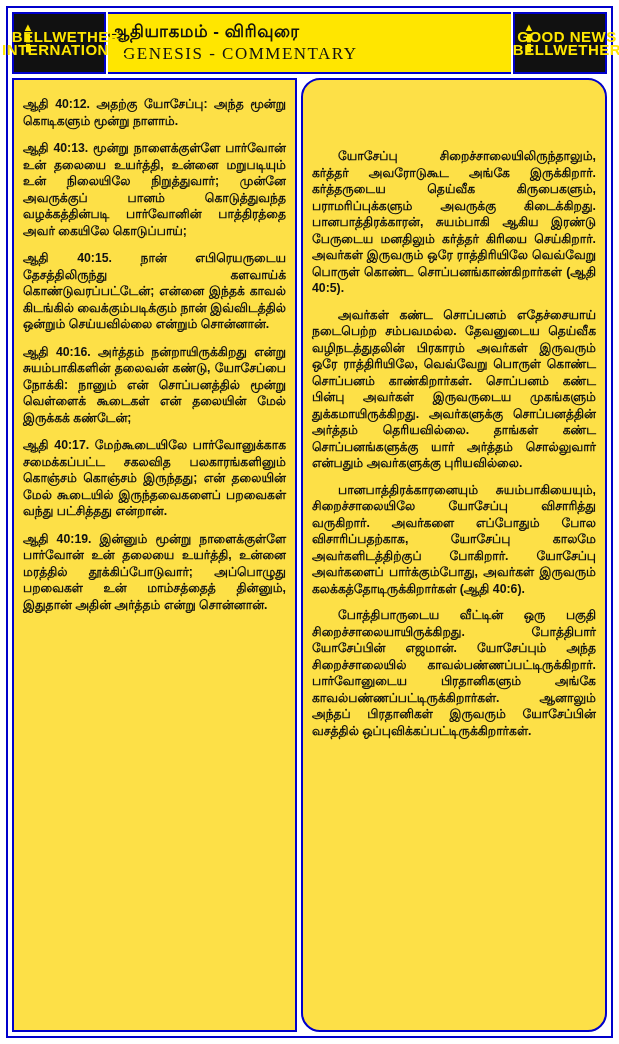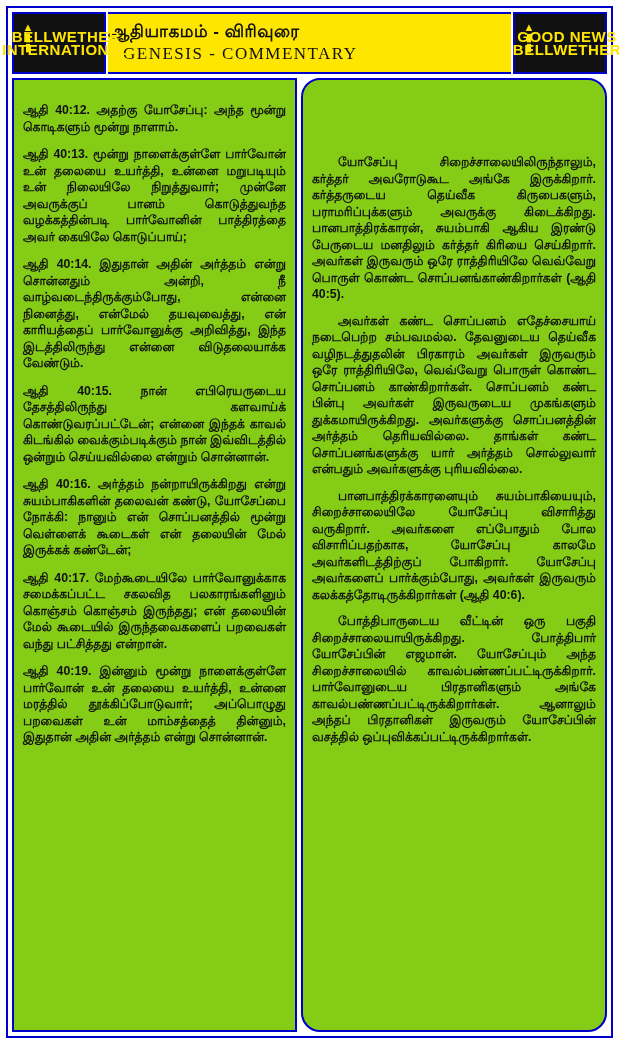--- a/index.html
+++ b/index.html
@@ -108,24 +108,24 @@
   .body-area {
     position: absolute;
     left: 4px;
     top: 70px;
     right: 4px;
     bottom: 4px;
     display: flex;
     box-sizing: border-box;
   }
   .col {
-    background: #84cc16;
+    background: #fde047;
     border: 2px solid #0000cc;
     box-sizing: border-box;
-    padding: 22px 9px 10px 9px;
+    padding: 16px 9px 10px 9px;
     overflow: hidden;
   }
   .col-left {
     width: 285px;
     margin-right: 4px;
   }
   .col-right {
     flex: 1;
     border-radius: 19px;
   }
@@ -177,21 +177,20 @@
         </div>
       </div>
 
     </div>
 
     <div class="body-area">
 
       <div class="col col-left">
         <p class="para">ஆதி 40:12. அதற்கு யோசேப்பு: அந்த மூன்று கொடிகளும் மூன்று நாளாம்.</p>
         <p class="para">ஆதி 40:13. மூன்று நாளைக்குள்ளே பார்வோன் உன் தலையை உயர்த்தி, உன்னை மறுபடியும் உன் நிலையிலே நிறுத்துவார்; முன்னே அவருக்குப் பானம் கொடுத்துவந்த வழக்கத்தின்படி பார்வோனின் பாத்திரத்தை அவர் கையிலே கொடுப்பாய்;</p>
-        <p class="para">ஆதி 40:14. இதுதான் அதின் அர்த்தம் என்று சொன்னதும் அன்றி, நீ வாழ்வடைந்திருக்கும்போது, என்னை நினைத்து, என்மேல் தயவுவைத்து, என் காரியத்தைப் பார்வோனுக்கு அறிவித்து, இந்த இடத்திலிருந்து என்னை விடுதலையாக்க வேண்டும்.</p>
         <p class="para">ஆதி 40:15. நான் எபிரெயருடைய தேசத்திலிருந்து களவாய்க் கொண்டுவரப்பட்டேன்; என்னை இந்தக் காவல் கிடங்கில் வைக்கும்படிக்கும் நான் இவ்விடத்தில் ஒன்றும் செய்யவில்லை என்றும் சொன்னான்.</p>
         <p class="para">ஆதி 40:16. அர்த்தம் நன்றாயிருக்கிறது என்று சுயம்பாகிகளின் தலைவன் கண்டு, யோசேப்பை நோக்கி: நானும் என் சொப்பனத்தில் மூன்று வெள்ளைக் கூடைகள் என் தலையின் மேல் இருக்கக் கண்டேன்;</p>
         <p class="para">ஆதி 40:17. மேற்கூடையிலே பார்வோனுக்காக சமைக்கப்பட்ட சகலவித பலகாரங்களினும் கொஞ்சம் கொஞ்சம் இருந்தது; என் தலையின் மேல் கூடையில் இருந்தவைகளைப் பறவைகள் வந்து பட்சித்தது என்றான்.</p>
         <p class="para">ஆதி 40:19. இன்னும் மூன்று நாளைக்குள்ளே பார்வோன் உன் தலையை உயர்த்தி, உன்னை மரத்தில் தூக்கிப்போடுவார்; அப்பொழுது பறவைகள் உன் மாம்சத்தைத் தின்னும், இதுதான் அதின் அர்த்தம் என்று சொன்னான்.</p>
       </div>
 
       <div class="col col-right">
         <div class="spacer-top"></div>
         <p class="para">யோசேப்பு சிறைச்சாலையிலிருந்தாலும், கர்த்தர் அவரோடுகூட அங்கே இருக்கிறார். கர்த்தருடைய தெய்வீக கிருபைகளும், பராமரிப்புக்களும் அவருக்கு கிடைக்கிறது. பானபாத்திரக்காரன், சுயம்பாகி ஆகிய இரண்டு பேருடைய மனதிலும் கர்த்தர் கிரியை செய்கிறார். அவர்கள் இருவரும் ஒரே ராத்திரியிலே வெவ்வேறு பொருள் கொண்ட சொப்பனங்காண்கிறார்கள் (ஆதி 40:5).</p>
         <p class="para">அவர்கள் கண்ட சொப்பனம் எதேச்சையாய் நடைபெற்ற சம்பவமல்ல. தேவனுடைய தெய்வீக வழிநடத்துதலின் பிரகாரம் அவர்கள் இருவரும் ஒரே ராத்திரியிலே, வெவ்வேறு பொருள் கொண்ட சொப்பனம் காண்கிறார்கள். சொப்பனம் கண்ட பின்பு அவர்கள் இருவருடைய முகங்களும் துக்கமாயிருக்கிறது. அவர்களுக்கு சொப்பனத்தின் அர்த்தம் தெரியவில்லை. தாங்கள் கண்ட சொப்பனங்களுக்கு யார் அர்த்தம் சொல்லுவார் என்பதும் அவர்களுக்கு புரியவில்லை.</p>

